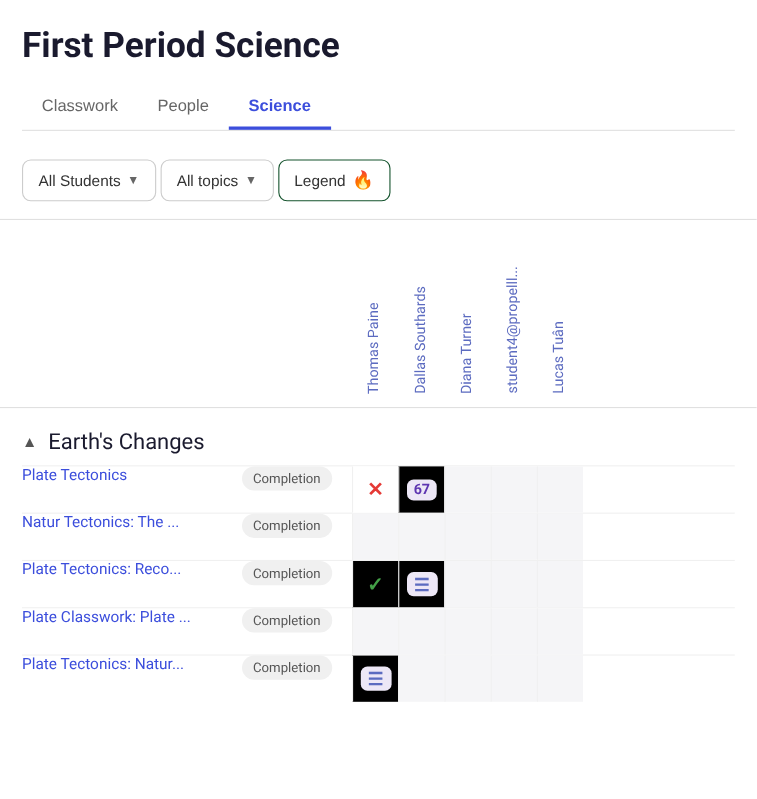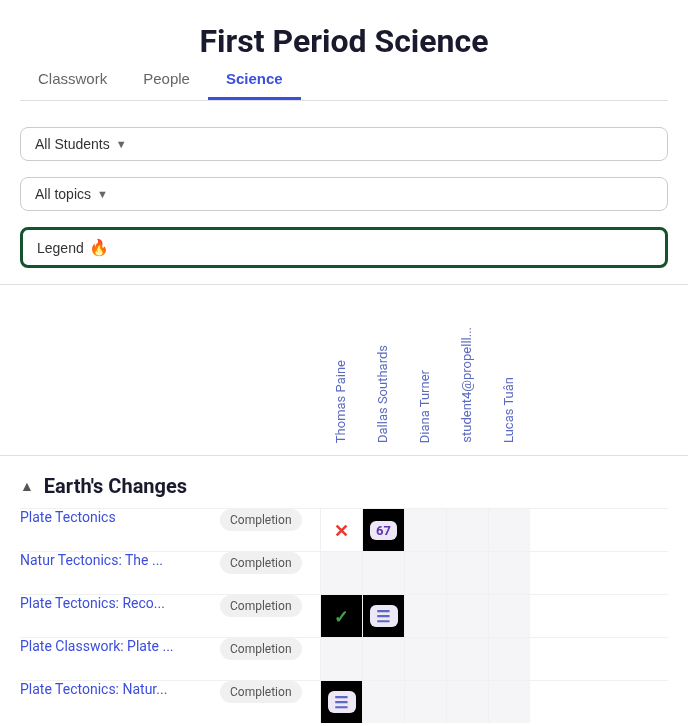--- a/index.html
+++ b/index.html
@@ -13,21 +13,21 @@
     }
 
     .page-header {
       padding: 22px 20px 10px 20px;
     }
 
     .page-title {
       font-size: 32px;
       font-weight: 700;
       color: #1a1a2e;
-      text-align: center;
+      margin-bottom: 18px;
     }
 
     .tabs {
       display: flex;
       gap: 0;
       border-bottom: 1px solid #e0e0e0;
       margin: 0 0 0 0;
     }
 
     .tab {
@@ -44,23 +44,22 @@
     }
 
     .tab.active {
       color: #3c4edc;
       border-bottom: 3px solid #3c4edc;
       font-weight: 600;
     }
 
     .filters {
       display: flex;
-      gap: 16px;
+      gap: 4px;
       padding: 16px 20px;
-      flex-direction: column;
     }
 
     .filter-btn {
       display: flex;
       align-items: center;
       gap: 6px;
       padding: 8px 14px;
       border: 1px solid #ccc;
       border-radius: 8px;
       background: #fff;
@@ -72,21 +71,21 @@
     .filter-btn .chevron {
       font-size: 11px;
       color: #666;
     }
 
     .legend-btn {
       display: flex;
       align-items: center;
       gap: 6px;
       padding: 8px 14px;
-      border: 3px solid #14532d;
+      border: 1px solid #14532d;
       border-radius: 8px;
       background: #fff;
       font-size: 14px;
       color: #333;
       cursor: pointer;
     }
 
     .student-headers {
       display: flex;
       align-items: flex-end;
@@ -141,21 +140,21 @@
     }
 
     .section-chevron {
       font-size: 14px;
       color: #555;
       cursor: pointer;
     }
 
     .section-title {
       font-size: 20px;
-      font-weight: 700;
+      font-weight: 400;
       color: #1a1a2e;
     }
 
     
     .data-rows {
       padding: 0 20px;
     }
 
     .data-row {
       display: flex;

